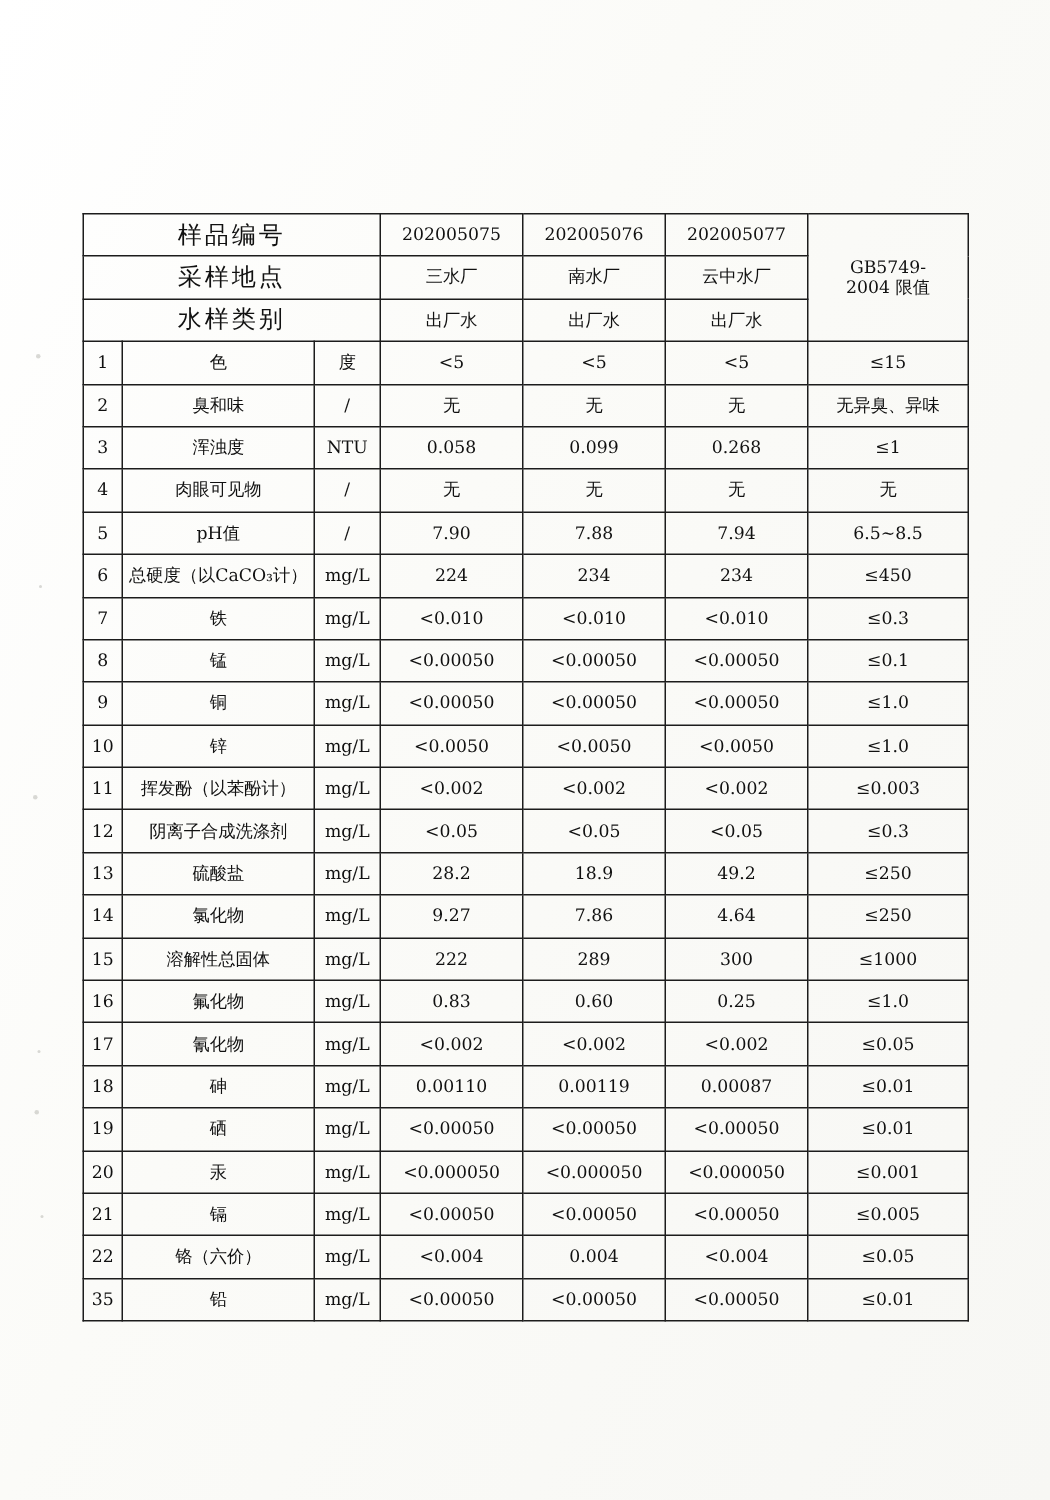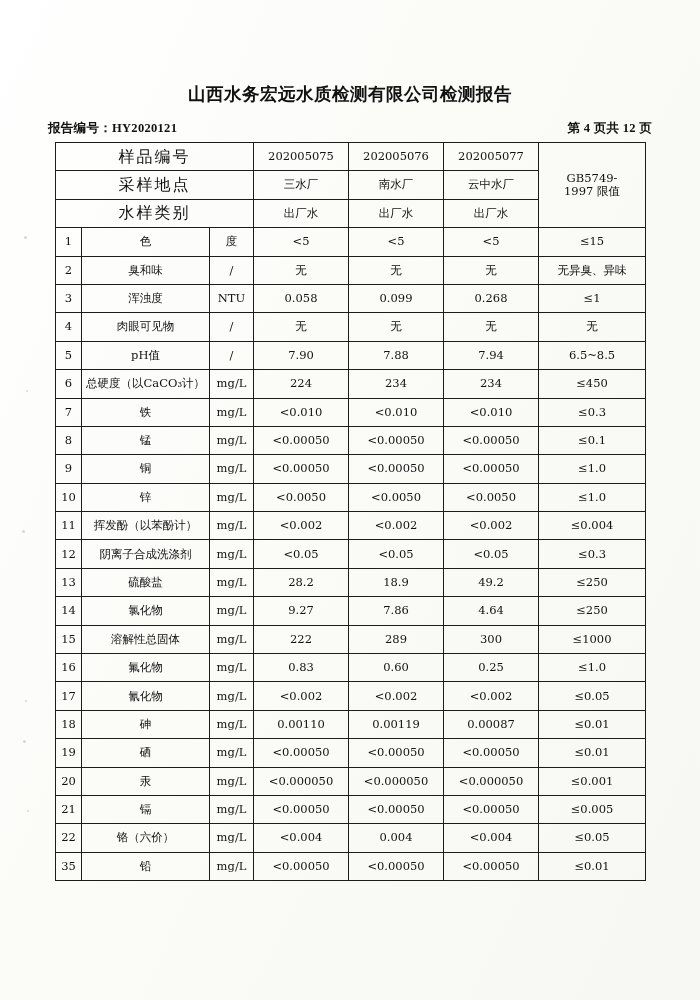--- a/index.html
+++ b/index.html
@@ -116,47 +116,42 @@
     background: #b9b9b4;
     border-radius: 50%;
     opacity: .55;
   }
 </style>
 </head>
 <body>
 
 <div class="page">
 
-  <div class="doc-title">山西水务宏远水质检测有限公司检测报告</div>
-
-  <div class="meta-row">
-    <div class="meta-left">报告编号：HY2020121</div>
-    <div class="meta-right">第 4 页共 12 页</div>
-  </div>
+
 
   <table class="report">
     <colgroup>
       <col style="width:26px">
         <col style="width:128px">
         <col style="width:44px">
       <col style="width:95px">
         <col style="width:95px">
         <col style="width:95px">
       <col style="width:107px">
     </colgroup>
     <tbody>
 
       <tr class="hdr">
         <td class="hlabel" colspan="3">样品编号</td>
         <td class="val">202005075</td>
         <td class="val">202005076</td>
         <td class="val">202005077</td>
         <td class="limit-head" rowspan="3">
           <div>GB5749-</div>
-          <div>1997 限值</div>
+          <div>2004 限值</div>
         </td>
       </tr>
 
       <tr class="hdr">
         <td class="hlabel" colspan="3">采样地点</td>
         <td class="val">三水厂</td>
         <td class="val">南水厂</td>
         <td class="val">云中水厂</td>
       </tr>
 
@@ -257,21 +252,21 @@
         <td class="val">&lt;0.0050</td>
         <td class="limit">≤1.0</td>
       </tr>
       <tr>
         <td class="num">11</td>
         <td class="item">挥发酚（以苯酚计）</td>
         <td class="unit">mg/L</td>
         <td class="val">&lt;0.002</td>
         <td class="val">&lt;0.002</td>
         <td class="val">&lt;0.002</td>
-        <td class="limit">≤0.004</td>
+        <td class="limit">≤0.003</td>
       </tr>
       <tr>
         <td class="num">12</td>
         <td class="item">阴离子合成洗涤剂</td>
         <td class="unit">mg/L</td>
         <td class="val">&lt;0.05</td>
         <td class="val">&lt;0.05</td>
         <td class="val">&lt;0.05</td>
         <td class="limit">≤0.3</td>
       </tr>

